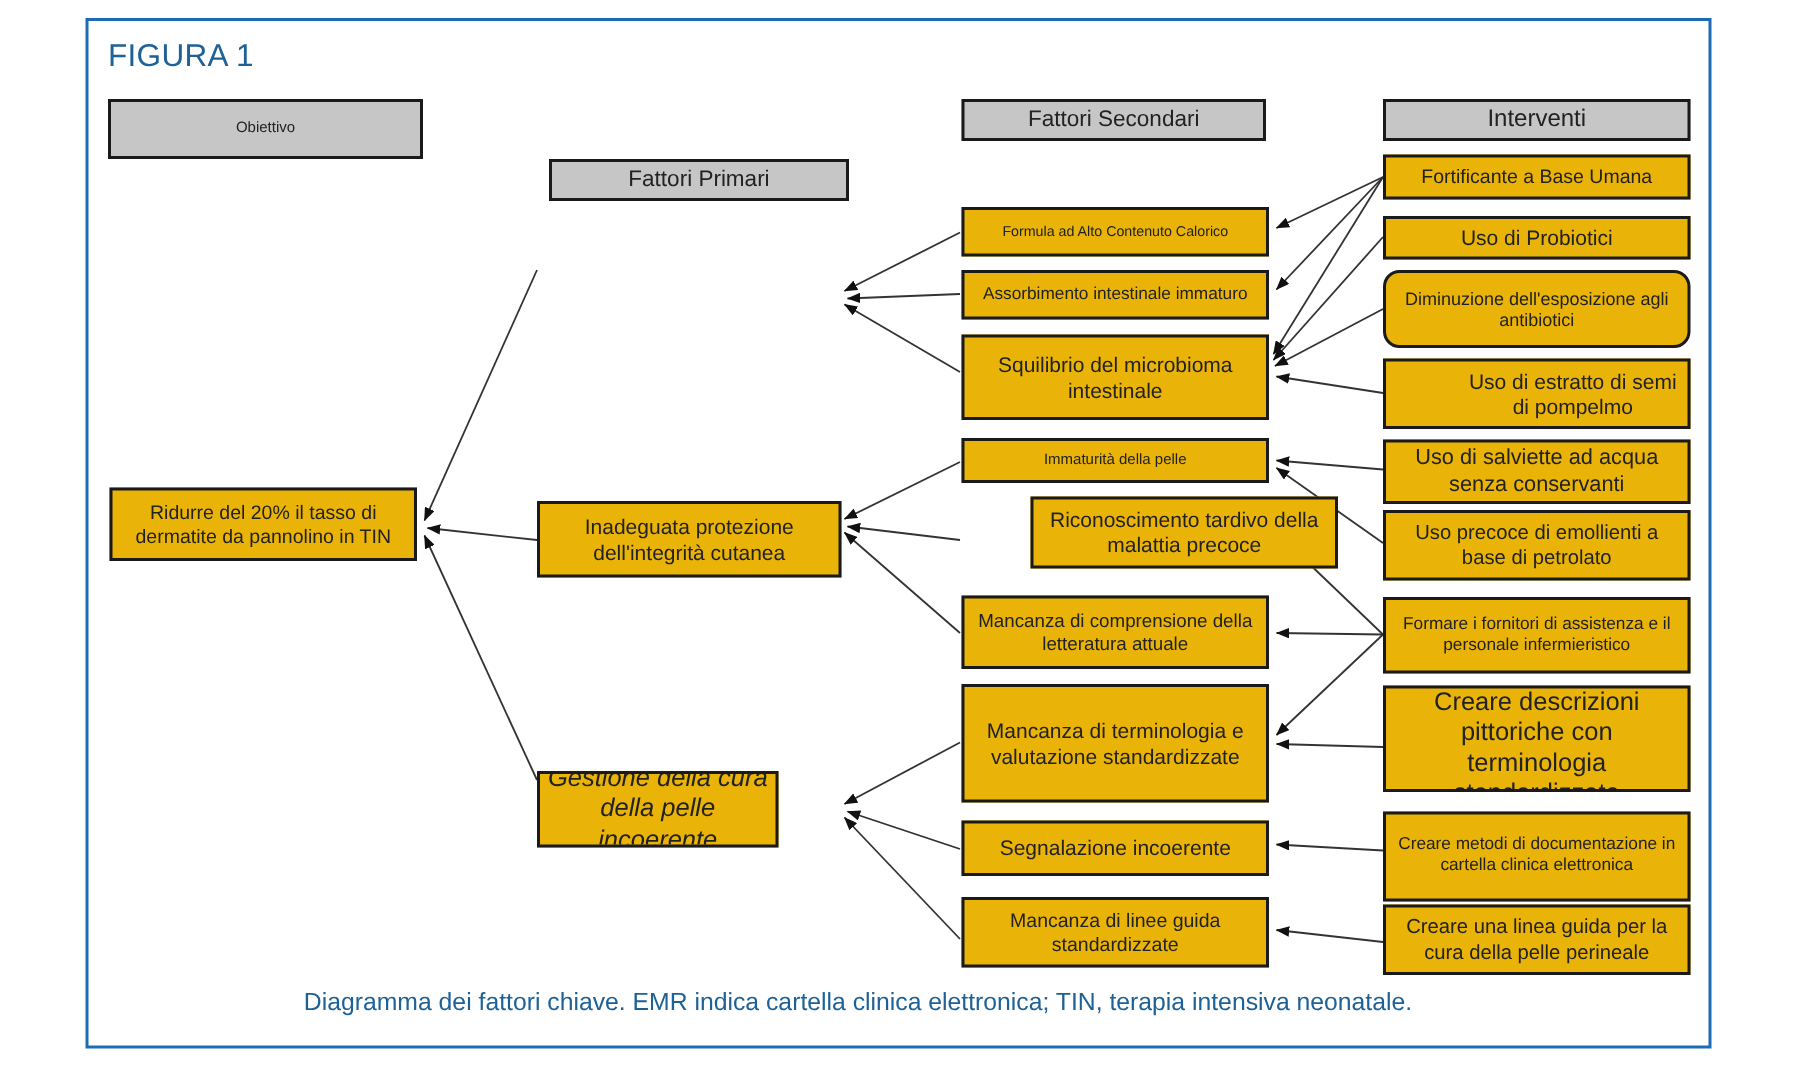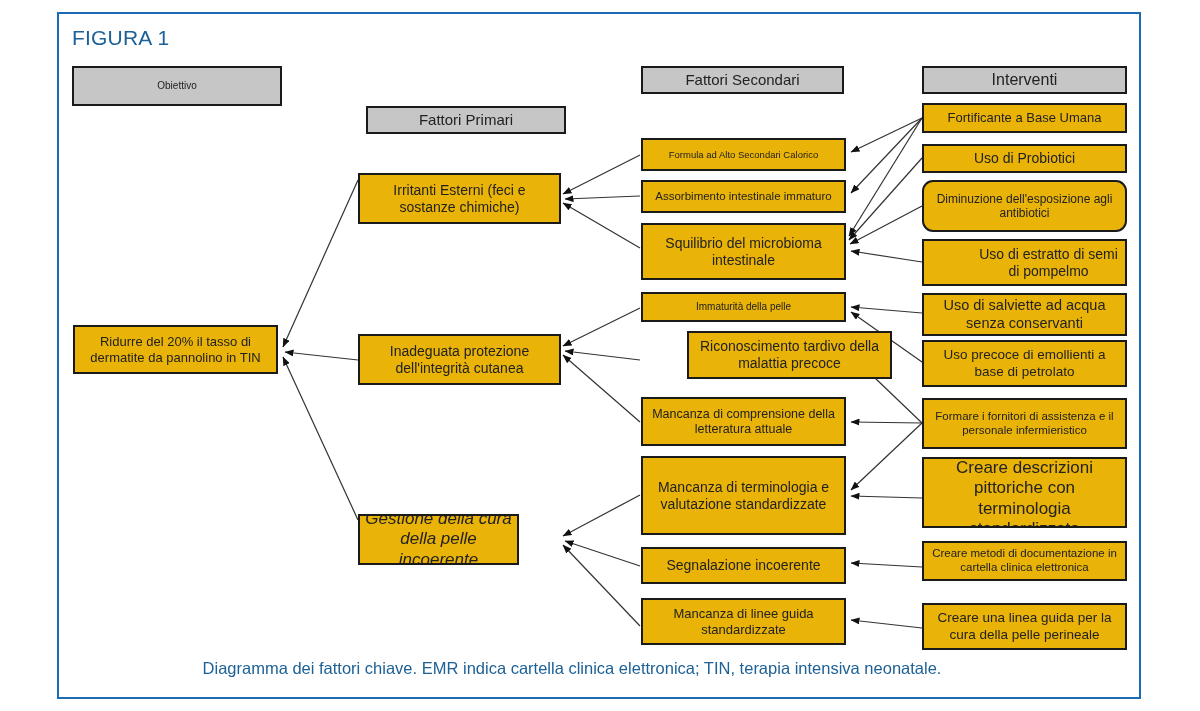--- a/index.html
+++ b/index.html
@@ -126,32 +126,29 @@
     <span>Fattori Secondari</span>
   </div>
   <div class="node header" style="left:922px; top:66px; width:205px; height:28px; font-size:16px;">
     <span>Interventi</span>
   </div>
 
   <div class="node" style="left:73px; top:325px; width:205px; height:49px; font-size:13px;">
     <span>Ridurre del 20% il tasso di dermatite da pannolino in TIN</span>
   </div>
 
-  <div class="node" style="left:358px; top:173px; width:203px; height:51px; font-size:14px;">
-    <span>Irritanti Esterni (feci e sostanze chimiche)</span>
-  </div>
   <div class="node" style="left:358px; top:334px; width:203px; height:51px; font-size:14px;">
     <span>Inadeguata protezione dell'integrità cutanea</span>
   </div>
   <div class="node" style="left:358px; top:514px; width:161px; height:51px; font-size:17px;font-style:italic;">
     <span>Gestione della cura della pelle incoerente</span>
   </div>
 
   <div class="node" style="left:641px; top:138px; width:205px; height:33px; font-size:9.5px;">
-    <span>Formula ad Alto Secondari Calorico</span>
+    <span>Formula ad Alto Contenuto Calorico</span>
   </div>
   <div class="node" style="left:641px; top:180px; width:205px; height:33px; font-size:11.5px;">
     <span>Assorbimento intestinale immaturo</span>
   </div>
   <div class="node" style="left:641px; top:223px; width:205px; height:57px; font-size:14px;">
     <span>Squilibrio del microbioma intestinale</span>
   </div>
   <div class="node" style="left:641px; top:292px; width:205px; height:30px; font-size:10px;">
     <span>Immaturità della pelle</span>
   </div>
@@ -188,21 +185,21 @@
   </div>
   <div class="node" style="left:922px; top:398px; width:205px; height:51px; font-size:11.5px;">
     <span>Formare i fornitori di assistenza e il personale infermieristico</span>
   </div>
   <div class="node" style="left:922px; top:340px; width:205px; height:47px; font-size:13.5px;">
     <span>Uso precoce di emollienti a base di petrolato</span>
   </div>
   <div class="node" style="left:922px; top:457px; width:205px; height:71px; font-size:17px; align-items:flex-start;">
     <span style="margin-top:-1px;">Creare descrizioni pittoriche con terminologia standardizzata</span>
   </div>
-  <div class="node" style="left:922px; top:541px; width:205px; height:40px; font-size:11.5px;">
+  <div class="node" style="left:922px; top:541px; width:205px; height:60px; font-size:11.5px;">
     <span>Creare metodi di documentazione in cartella clinica elettronica</span>
   </div>
   <div class="node" style="left:922px; top:603px; width:205px; height:47px; font-size:13.5px;">
     <span>Creare una linea guida per la cura della pelle perineale</span>
   </div>
 
   <div class="caption">Diagramma dei fattori chiave. EMR indica cartella clinica elettronica; TIN, terapia intensiva neonatale.</div>
 
 </div>
 

